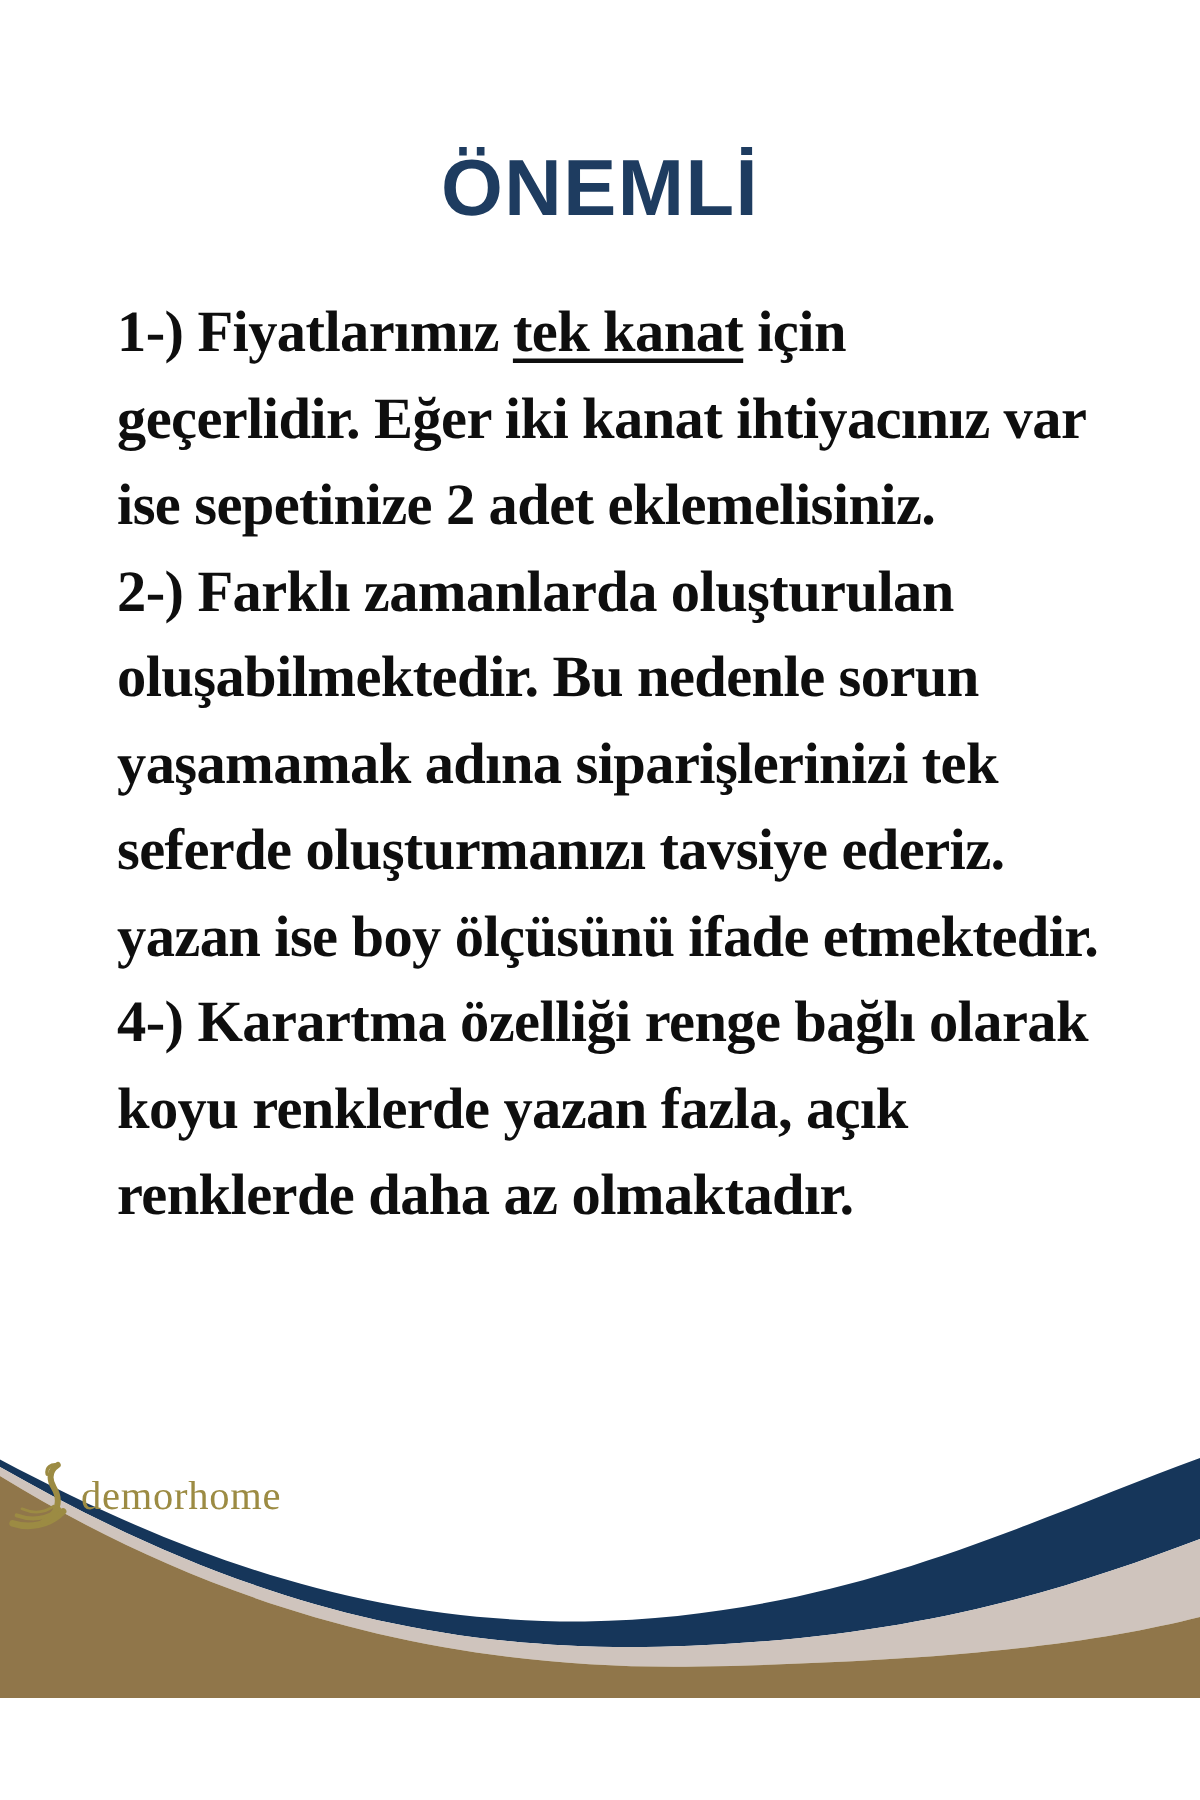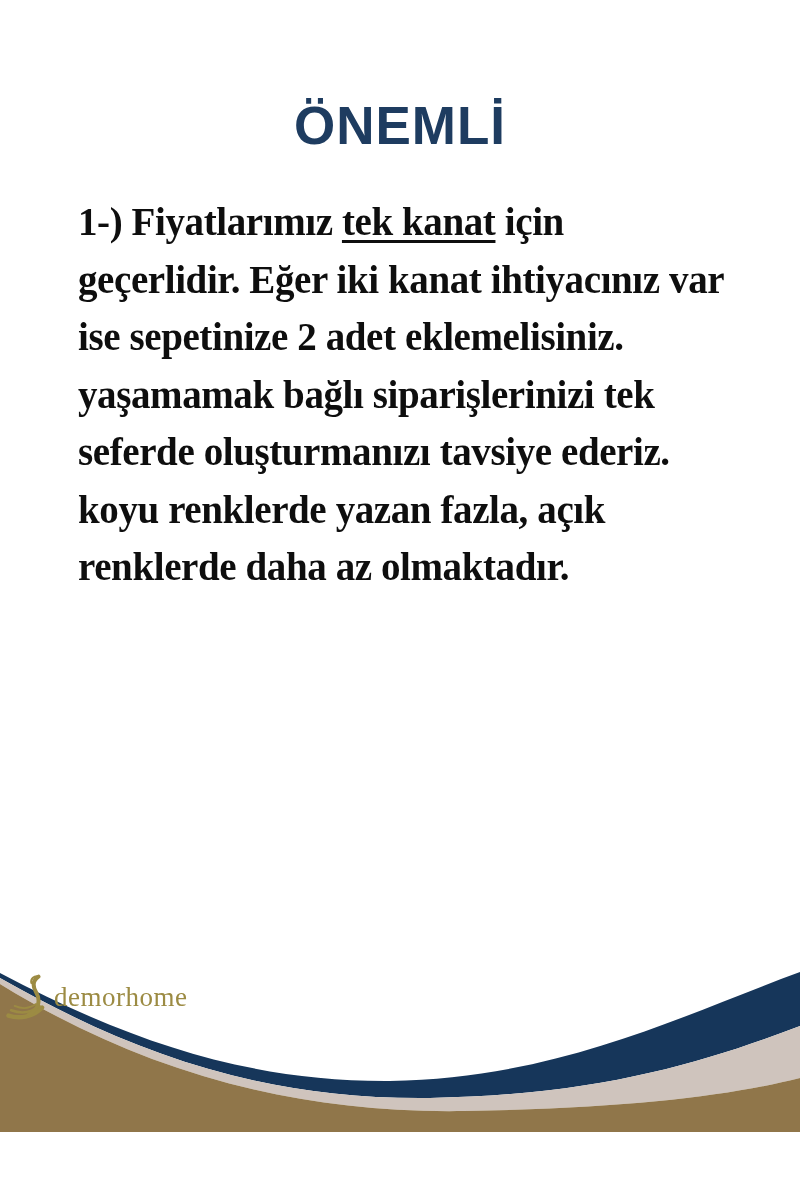--- a/index.html
+++ b/index.html
@@ -41,22 +41,26 @@
 <body>
 
 <div class="canvas">
 
   <h1 class="title">ÖNEMLİ</h1>
 
   <div class="notice">
       <p><span>1-) Fiyatlarımız </span><span class="u">tek kanat</span><span> için</span></p>
       <p><span>geçerlidir. Eğer iki kanat ihtiyacınız var</span></p>
       <p><span>ise sepetinize 2 adet eklemelisiniz.</span></p>
-      <p><span>yaşamamak bağlı siparişlerinizi tek</span></p>
+      <p><span>2-) Farklı zamanlarda oluşturulan</span></p>
+      <p><span>oluşabilmektedir. Bu nedenle sorun</span></p>
+      <p><span>yaşamamak adına siparişlerinizi tek</span></p>
       <p><span>seferde oluşturmanızı tavsiye ederiz.</span></p>
+      <p><span>yazan ise boy ölçüsünü ifade etmektedir.</span></p>
+      <p><span>4-) Karartma özelliği renge bağlı olarak</span></p>
       <p><span>koyu renklerde yazan fazla, açık</span></p>
       <p><span>renklerde daha az olmaktadır.</span></p>
     </div>
 
   <svg class="swoosh" viewBox="0 0 800 250" preserveAspectRatio="none" aria-hidden="true">
     <path fill="var(--band-navy,#16365a)" d="M0,23 C130,92 250,132 390,131 C560,128 680,66 800,22
              L800,76 C705,112 600,145 430,148 C260,150 130,102 0,28 Z"></path>
     <path fill="var(--band-gray,#cfc4bd)" d="M0,28 C130,102 260,150 430,148 C600,145 705,112 800,76
              L800,128 C728,146 630,158 465,161 C280,164 130,114 0,34 Z"></path>
     <path fill="var(--band-brown,#90764a)" d="M0,34 C130,114 280,164 465,161 C630,158 728,146 800,128

